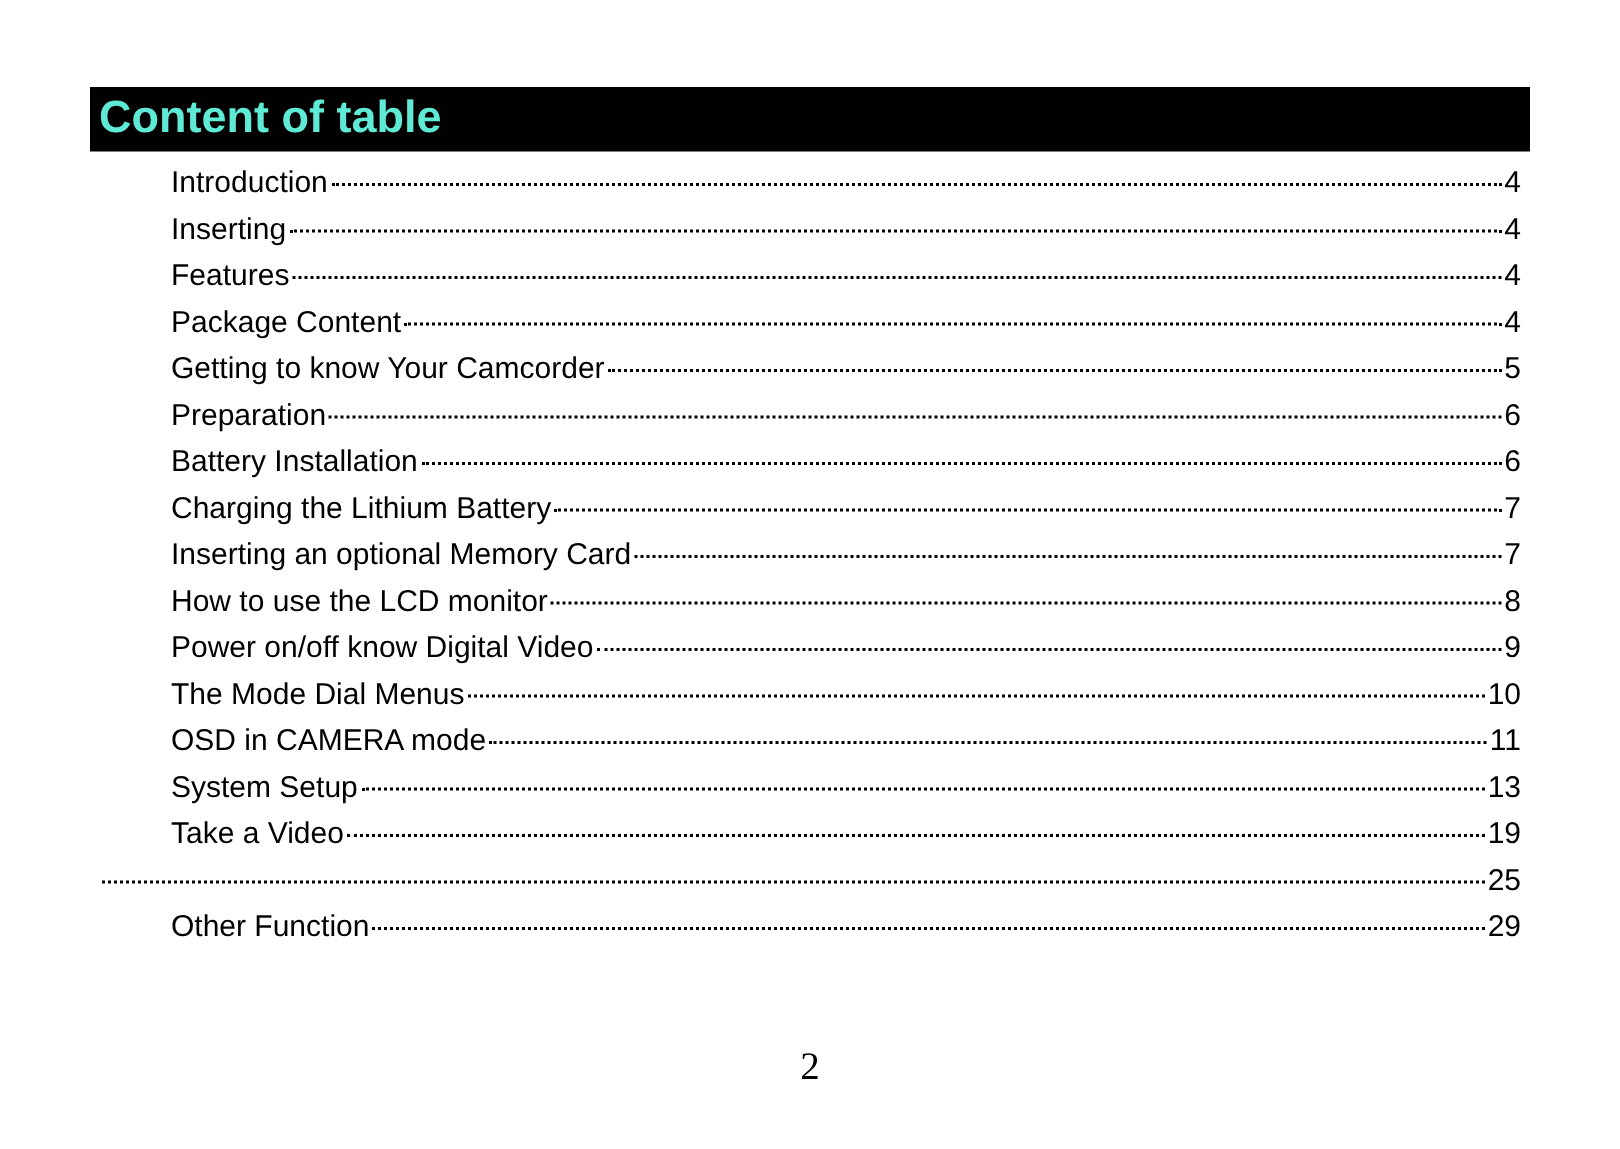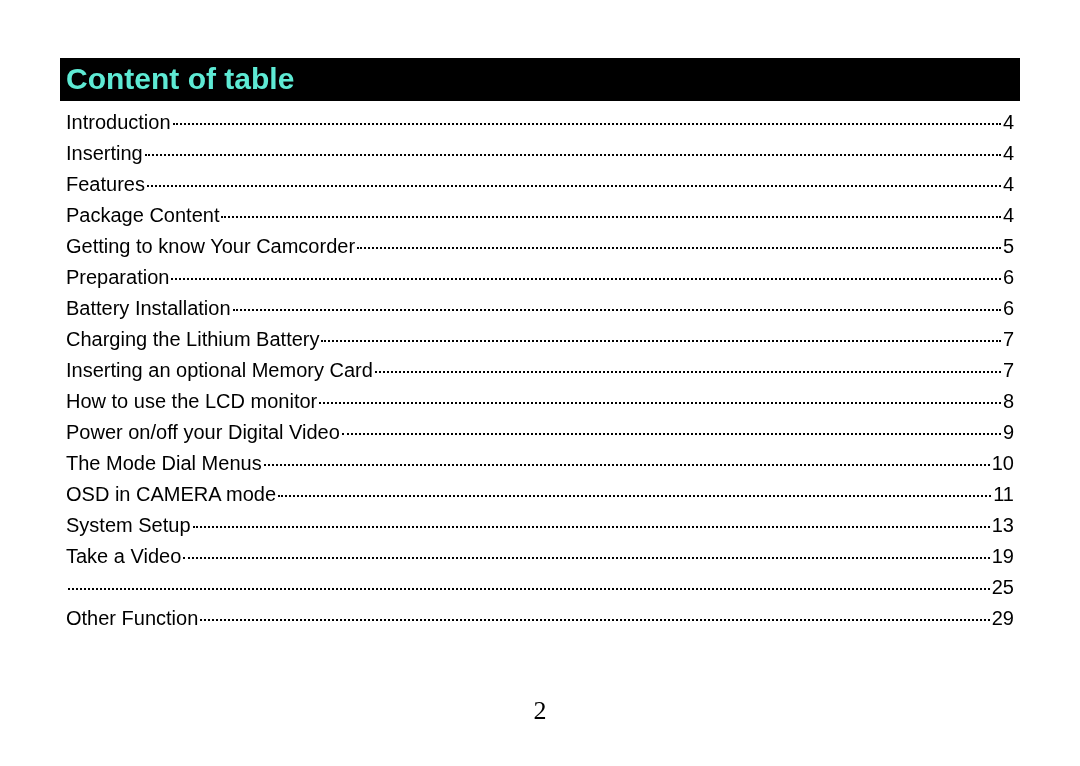--- a/index.html
+++ b/index.html
@@ -32,20 +32,21 @@
   }
   .toc-row {
     display: flex;
     align-items: baseline;
     font-size: 20px;
     line-height: 1.55;
     color: #000;
   }
   .toc-title {
     white-space: nowrap;
+    margin-left: 48px;
   }
   .toc-leader {
     flex: 1 1 auto;
     border-bottom: 2px dotted #000;
     margin: 0 2px;
     transform: translateY(-4px);
     height: 0.9em;
   }
   .toc-page {
     white-space: nowrap;
@@ -115,21 +116,21 @@
         <span class="toc-title">Inserting an optional Memory Card</span>
         <span class="toc-leader"></span>
         <span class="toc-page">7</span>
       </div>
       <div class="toc-row">
         <span class="toc-title">How to use the LCD monitor</span>
         <span class="toc-leader"></span>
         <span class="toc-page">8</span>
       </div>
       <div class="toc-row">
-        <span class="toc-title">Power on/off your Digital Video</span>
+        <span class="toc-title">Power on/off know Digital Video</span>
         <span class="toc-leader"></span>
         <span class="toc-page">9</span>
       </div>
       <div class="toc-row">
         <span class="toc-title">The Mode Dial Menus</span>
         <span class="toc-leader"></span>
         <span class="toc-page">10</span>
       </div>
       <div class="toc-row">
         <span class="toc-title">OSD in CAMERA mode</span>

